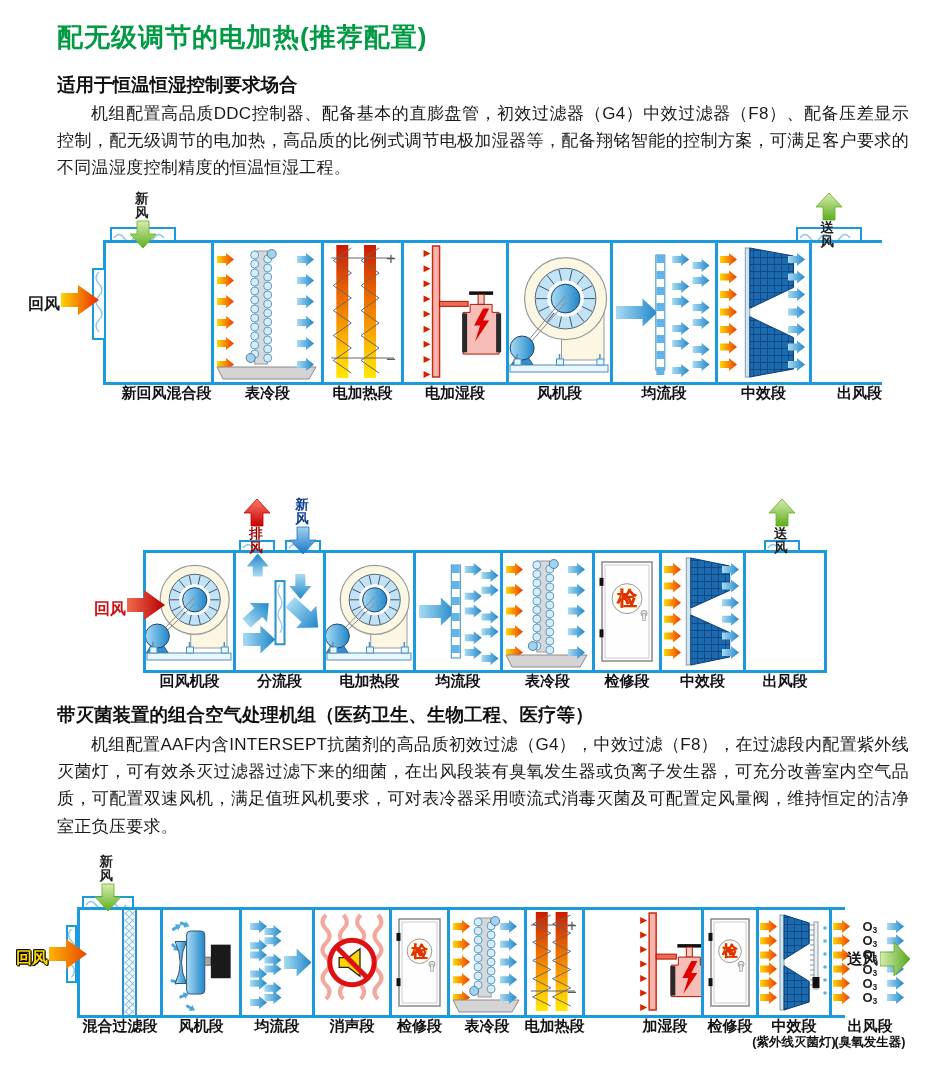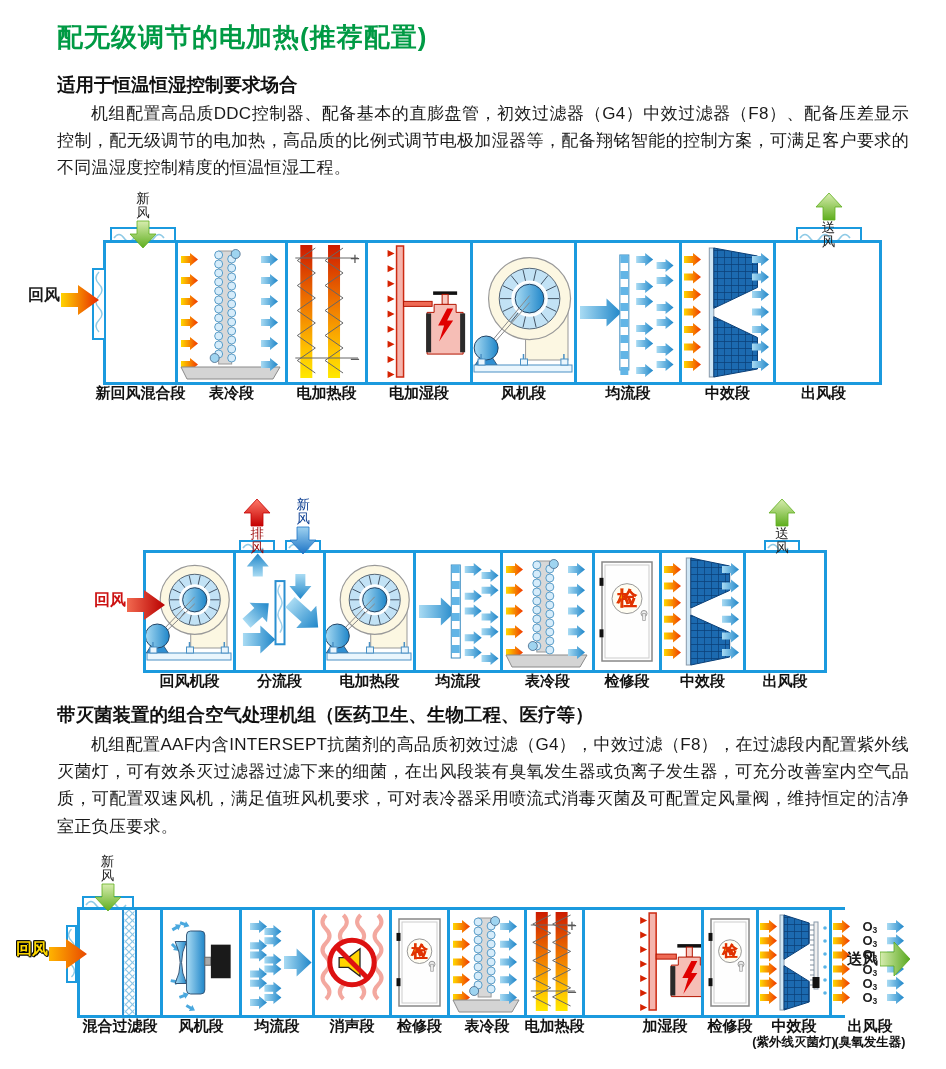--- a/index.html
+++ b/index.html
@@ -12,23 +12,23 @@
   .diagram{position:absolute;left:0;width:946px}
   .unit{position:absolute;display:flex;border:3px solid #1b9ade;background:#fff}
   .sec{position:relative;flex:none;height:100%;border-right:3px solid #1b9ade;background:#fff}
   .sec.last{border-right:none}
   .sec svg{display:block}
   .sec-label{position:absolute;left:-34px;right:-34px;text-align:center;font-size:15px;font-weight:bold;color:#111;white-space:nowrap}
   .sec-sub{position:absolute;left:-40px;right:-40px;text-align:center;font-size:12.5px;font-weight:bold;color:#111;white-space:nowrap}
   .damper{position:absolute;border:2px solid #1b9ade;background:#fff;z-index:3}
   .damper svg{display:block}
   .marker{position:absolute;display:flex;flex-direction:column;align-items:center;width:36px;z-index:4}
-  .mtext{width:16px;font-size:13.5px;font-weight:normal;line-height:14px;text-align:center;word-break:break-all;white-space:normal}
+  .mtext{width:16px;font-size:13.5px;font-weight:bold;line-height:14px;word-break:break-all;white-space:normal}
   .marker svg{flex:none}
-  .inlet{position:absolute;display:flex;align-items:flex-start;z-index:4}
+  .inlet{position:absolute;display:flex;align-items:flex-end;z-index:4}
   .ilabel{font-size:16px;font-weight:bold;white-space:nowrap;margin-right:1px}
   .ilabel-dark{color:#1a1a1a}
   .ilabel-red{color:#cc1111}
   .ilabel-yellow{color:#ffd800;text-shadow:-1px 0 #000,1px 0 #000,0 -1px #000,0 1px #000,1px 1px #000,-1px -1px #000}
   .outlet{position:absolute;display:flex;align-items:center;z-index:4}
   .olabel{font-size:15.5px;font-weight:bold;color:#1a1a1a;white-space:nowrap;margin-right:2px}
   .wallfilter{position:absolute;border:2px solid #1b9ade;background:#fff;z-index:2}
 </style>
 </head>
 <body>
@@ -39,21 +39,21 @@
   <div class="blk-h" style="top:72px">适用于恒温恒湿控制要求场合</div>
   <div class="blk-p" style="top:100px">机组配置高品质DDC控制器、配备基本的直膨盘管，初效过滤器（G4）中效过滤器（F8）、配备压差显示控制，配无级调节的电加热，高品质的比例式调节电极加湿器等，配备翔铭智能的控制方案，可满足客户要求的不同温湿度控制精度的恒温恒湿工程。</div>
 
 
   <div class="blk-h" style="top:702px">带灭菌装置的组合空气处理机组（医药卫生、生物工程、医疗等）</div>
   <div class="blk-p" style="top:731px">机组配置AAF内含INTERSEPT抗菌剂的高品质初效过滤（G4），中效过滤（F8），在过滤段内配置紫外线灭菌灯，可有效杀灭过滤器过滤下来的细菌，在出风段装有臭氧发生器或负离子发生器，可充分改善室内空气品质，可配置双速风机，满足值班风机要求，可对表冷器采用喷流式消毒灭菌及可配置定风量阀，维持恒定的洁净室正负压要求。</div>
 
   <div id="diagram-root">
       <div class="diagram" style="top: 192px; height: 216px;">
         <div class="unit" style="left: 103px; top: 48px; width: 779px; height: 145px;">
-          <div class="sec" style="width: 72px;">
+          <div class="sec" style="width: 92px; margin-left: 16px;">
             <svg width="77" height="139" viewBox="0 0 77 139">
               <defs>
   <linearGradient id="og1" x1="0" y1="0" x2="1" y2="0">
                   <stop offset="0" stop-color="#ffd800"></stop>
                   <stop offset="1" stop-color="#f03800"></stop>
                 </linearGradient>
   <linearGradient id="bg1" x1="0" y1="0" x2="1" y2="0">
                   <stop offset="0" stop-color="#a9dbf3"></stop>
                   <stop offset="1" stop-color="#1f86c9"></stop>
                 </linearGradient>

